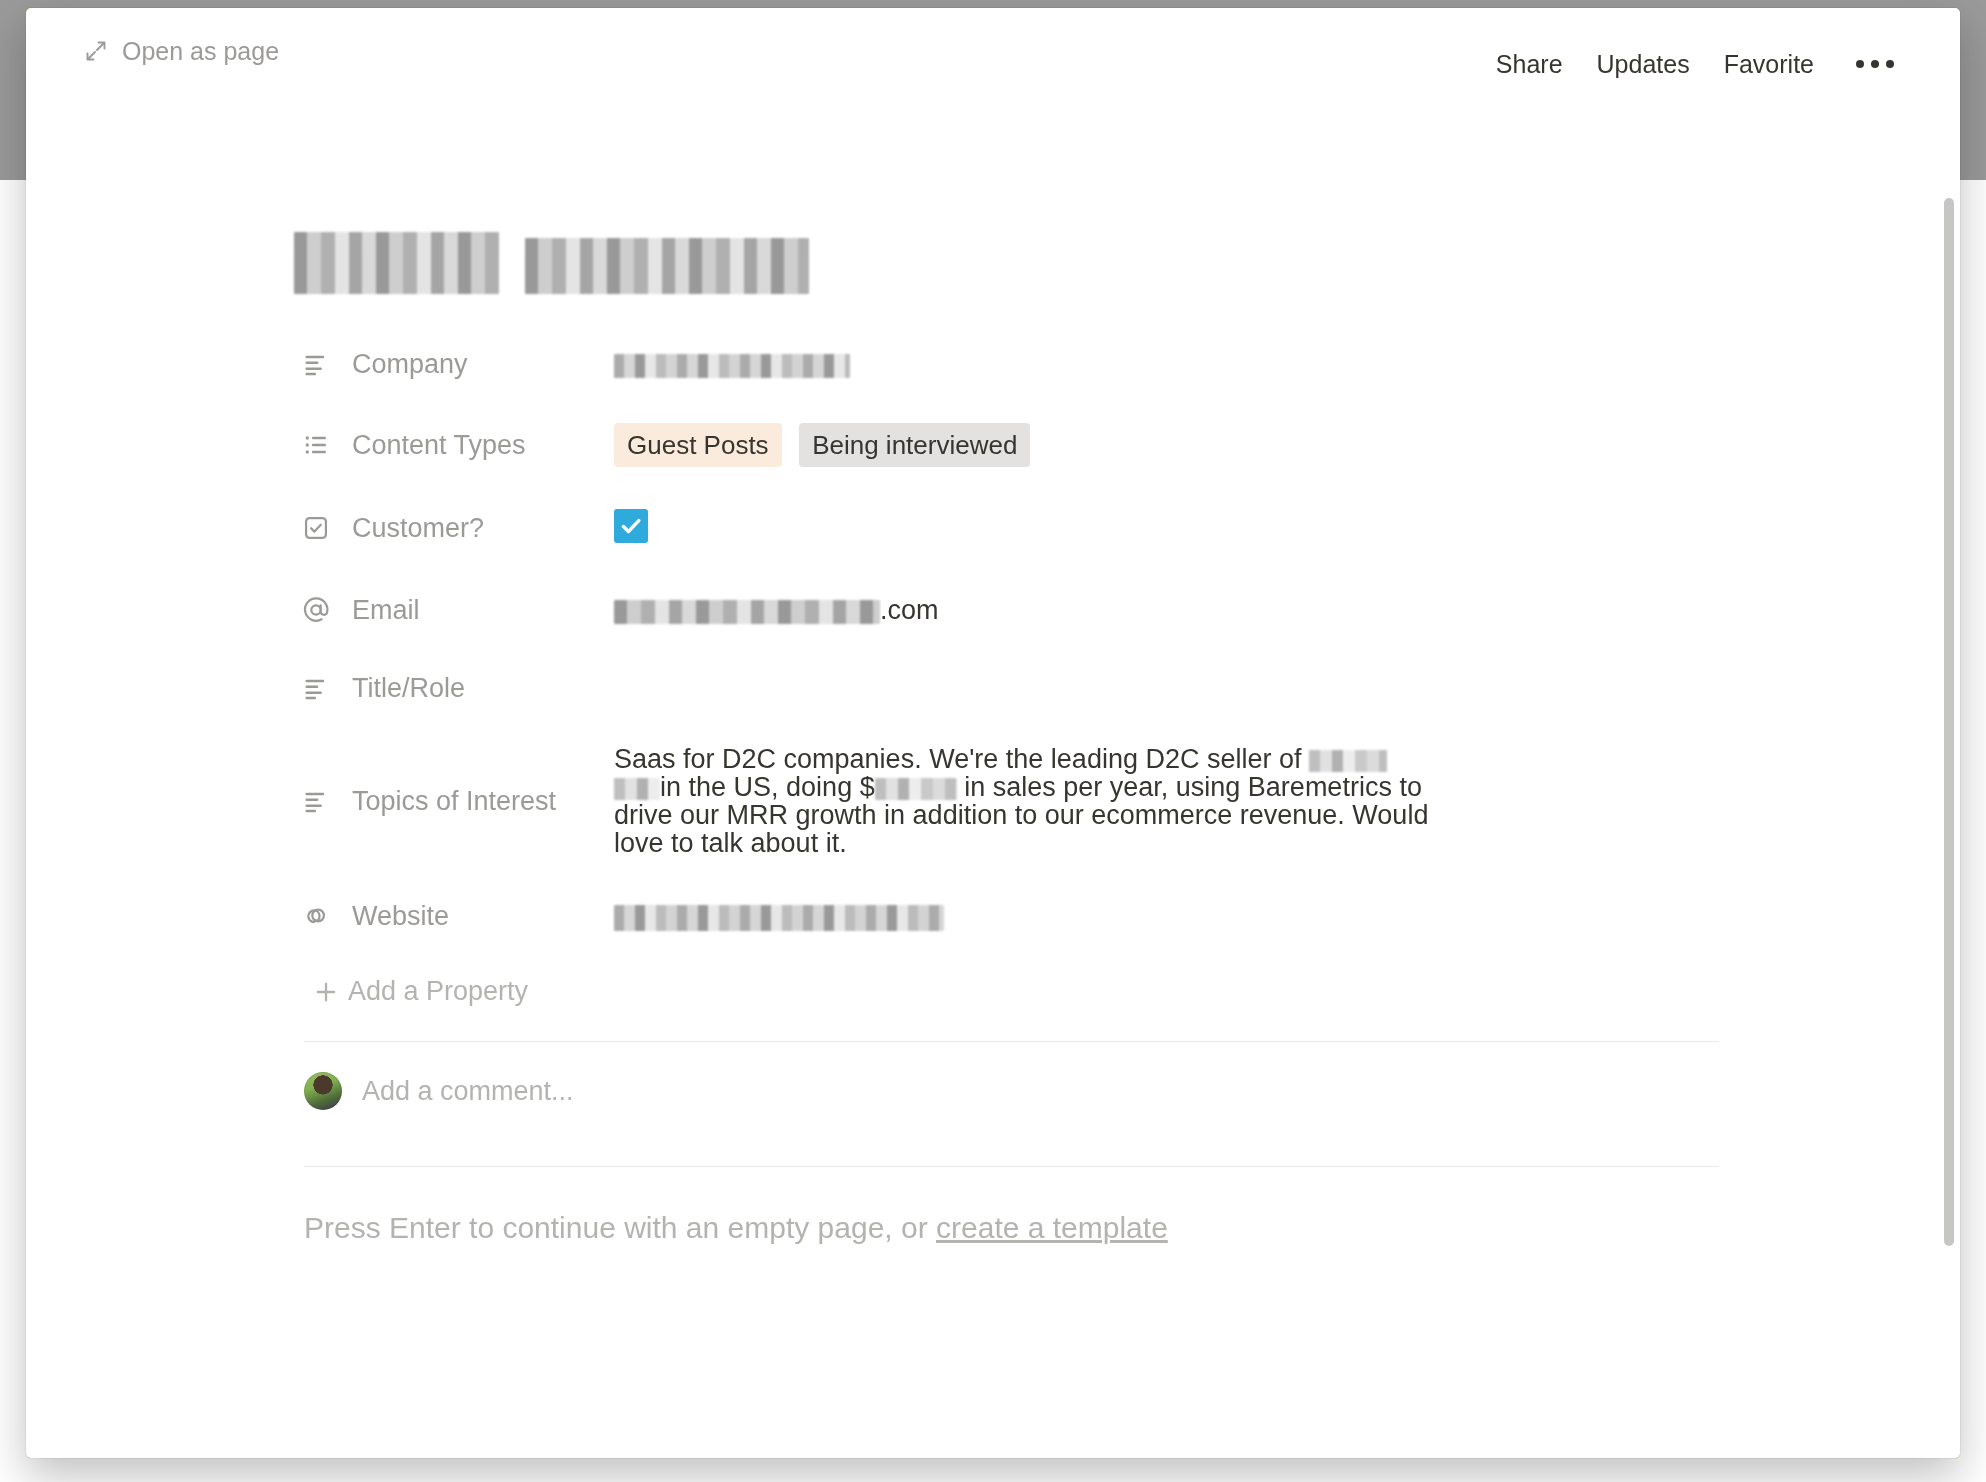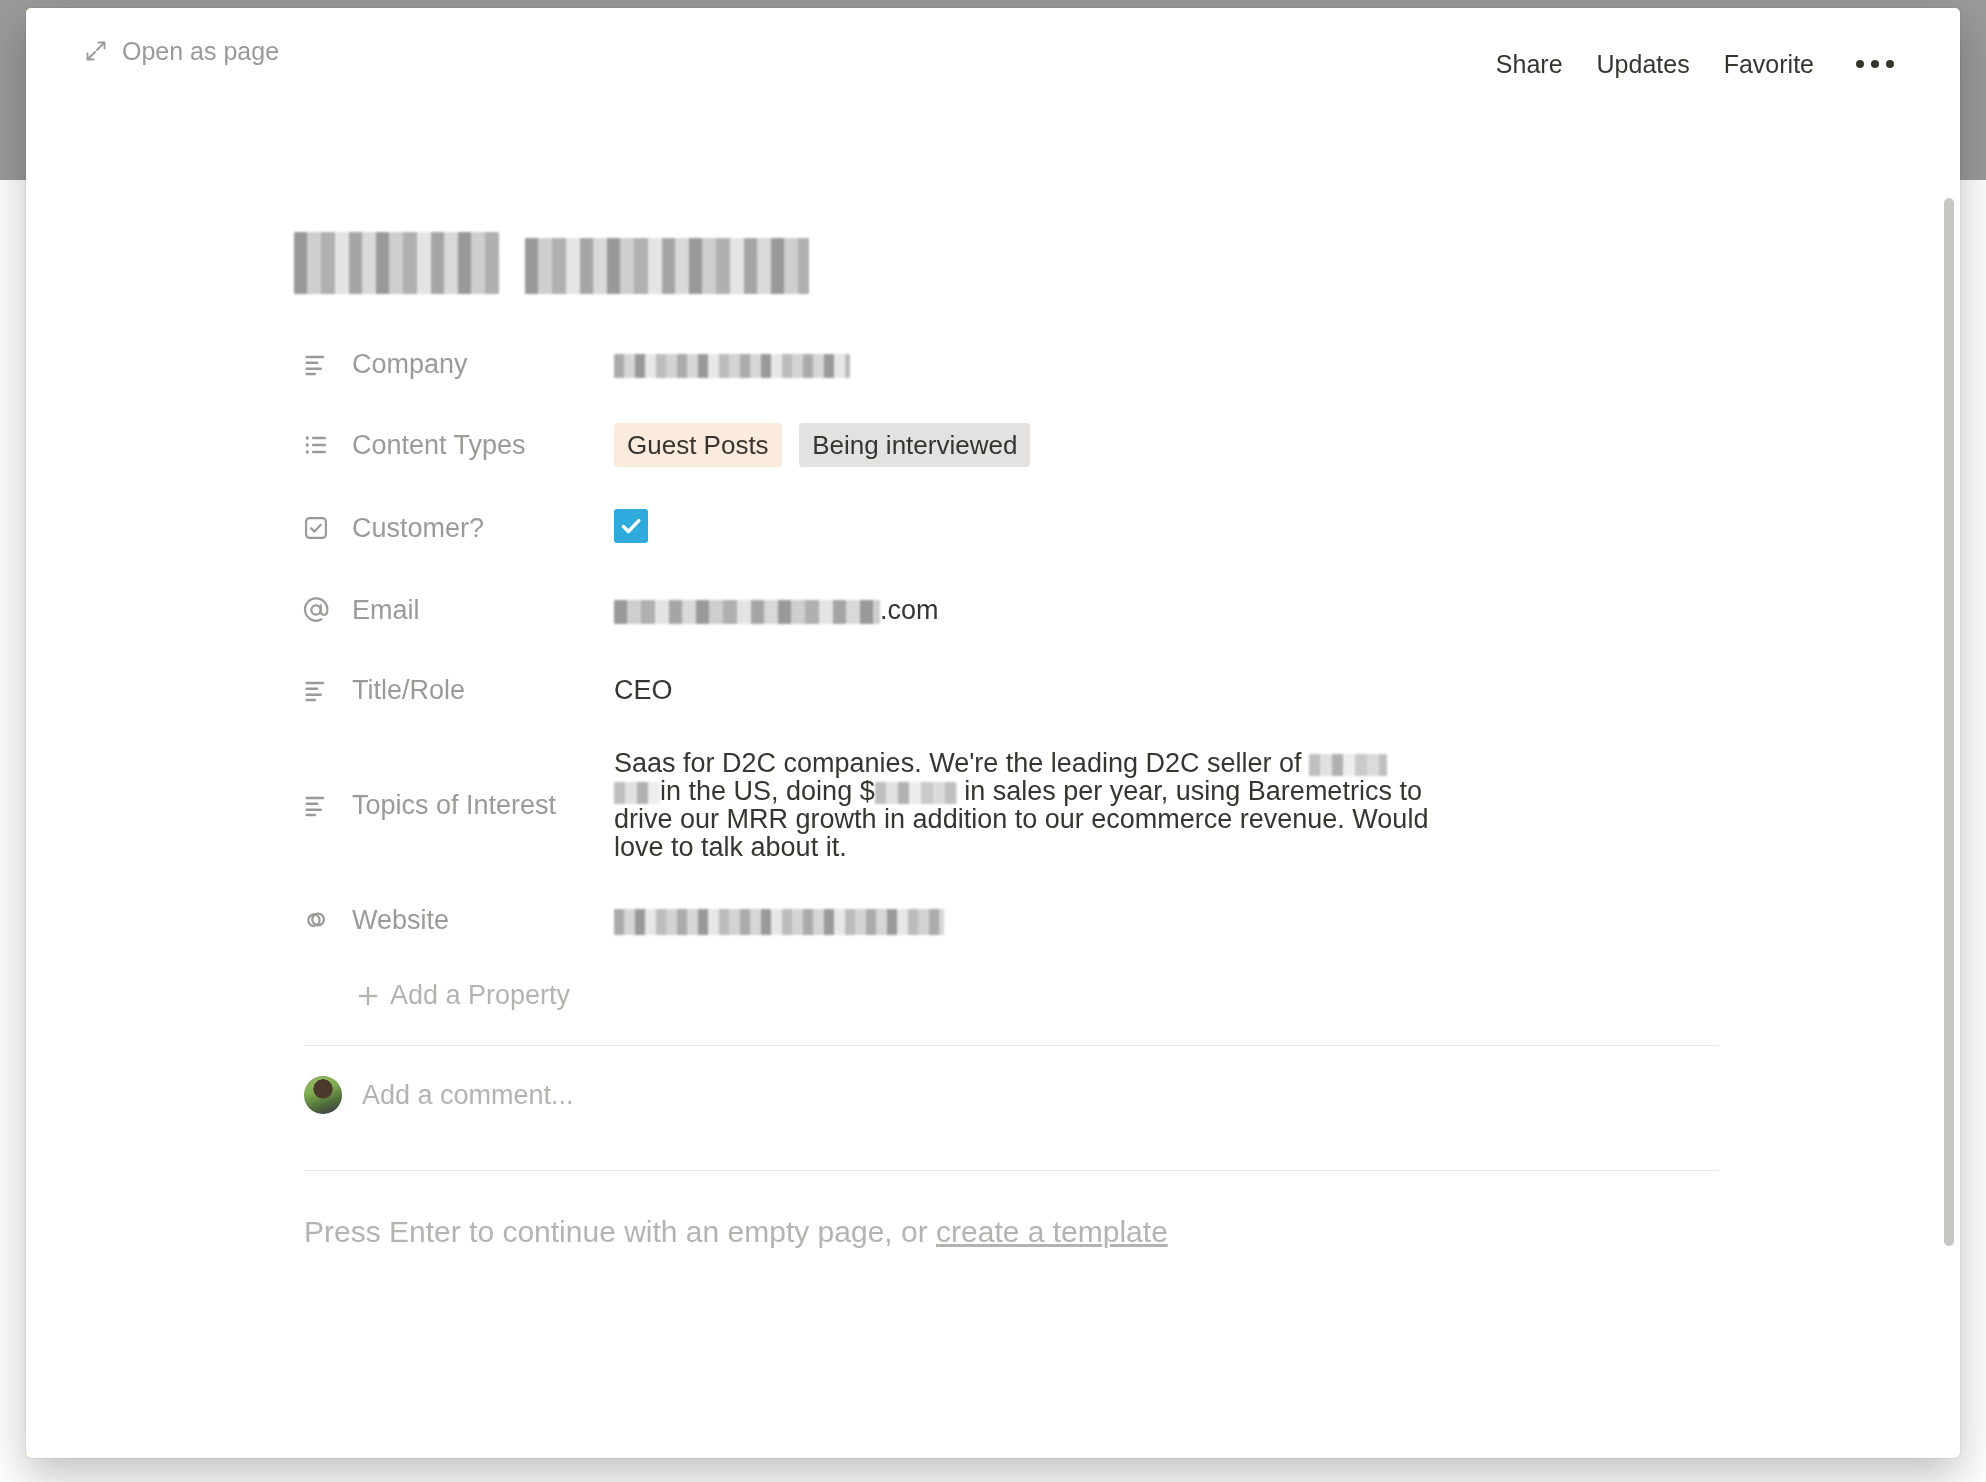--- a/index.html
+++ b/index.html
@@ -233,21 +233,20 @@
     display: flex;
     align-items: center;
     gap: 8px;
     color: #b4b3b0;
     font-size: 27px;
     padding: 8px 10px;
     border-radius: 4px;
     width: 300px;
     cursor: pointer;
     margin-left: 8px;
-    justify-content: center;
   }
   .plus-icon { width: 28px; height: 28px; display:block; }
 
   .divider {
     height: 1px;
     background: #e9e9e7;
     margin: 26px 0 0 10px;
     width: 1415px;
   }
 
@@ -413,21 +412,20 @@
             <span>
               <svg class="prop-icon" viewBox="0 0 24 24" fill="none" stroke="currentColor" stroke-width="2.1" stroke-linecap="round">
                 <path d="M4 6h14"></path>
                   <path d="M4 11h9"></path>
                 <path d="M4 16h12"></path>
                   <path d="M4 20.5h7"></path>
               </svg>
             </span>
             <span>Title/Role</span>
           </div>
-          <div class="prop-value">CEO</div>
         </div>
 
         <div class="prop-row">
           <div class="prop-label">
             <span>
               <svg class="prop-icon" viewBox="0 0 24 24" fill="none" stroke="currentColor" stroke-width="2.1" stroke-linecap="round">
                 <path d="M4 6h14"></path>
                   <path d="M4 11h9"></path>
                 <path d="M4 16h12"></path>
                   <path d="M4 20.5h7"></path>

